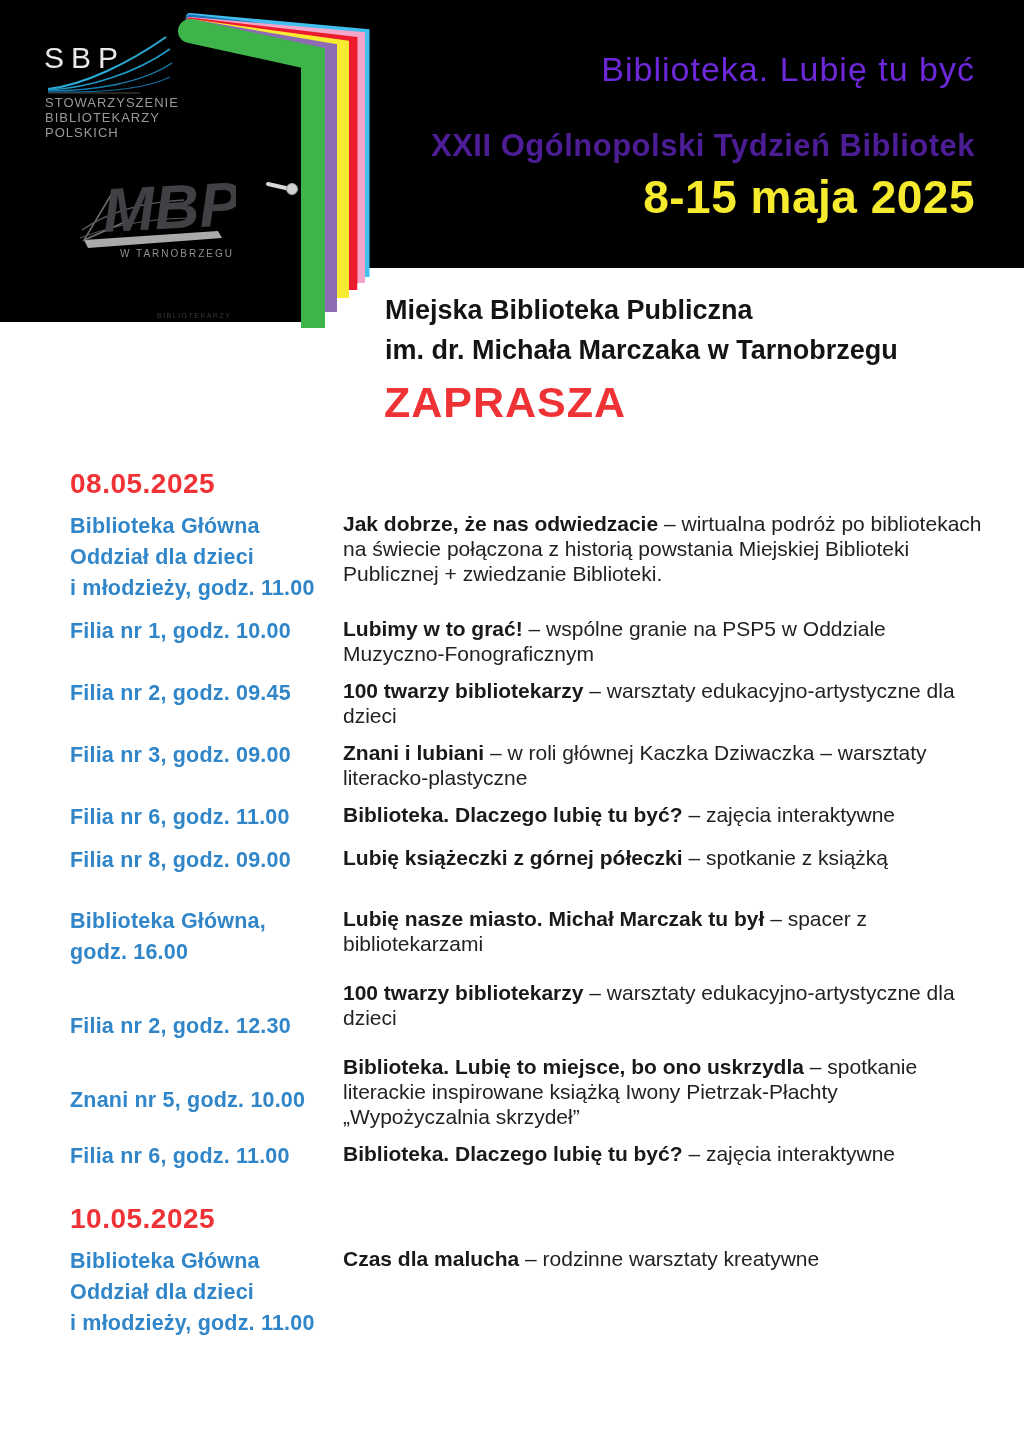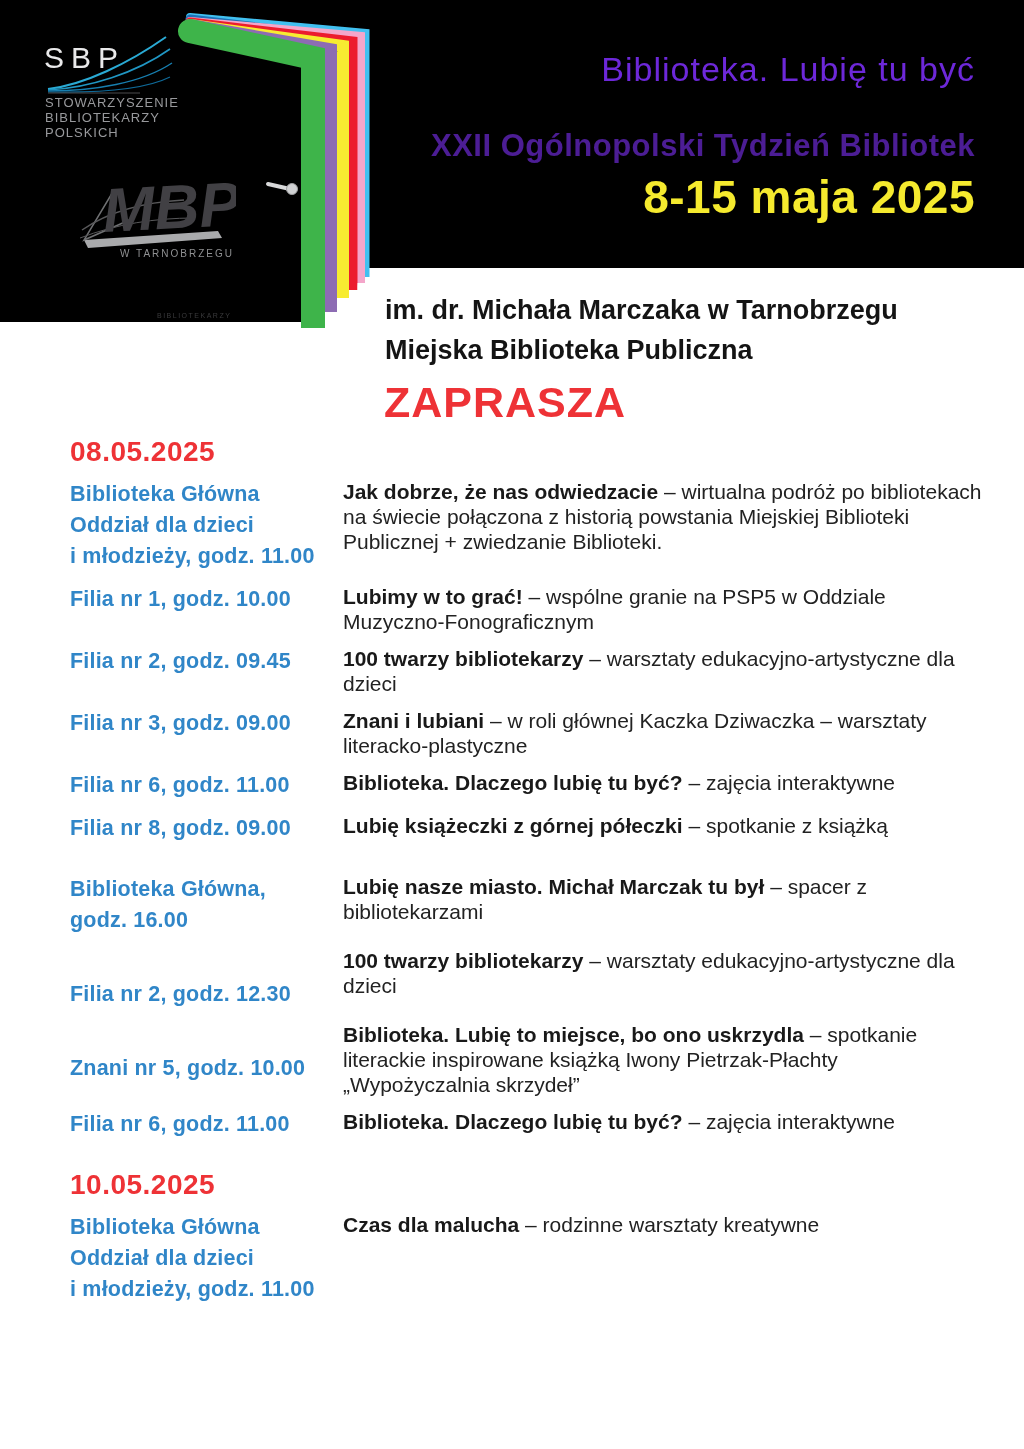--- a/index.html
+++ b/index.html
@@ -57,21 +57,21 @@
   }
   .invite{
     position:absolute;left:384px;top:378px;
     color:#ee3236;font-size:43px;font-weight:bold;letter-spacing:1px;
   }
   
   .program{position:absolute;left:70px;top:437px;width:900px;}
   .section{margin-bottom:30px;}
   .date-heading{
     color:#ee3236;font-size:28px;font-weight:bold;line-height:30px;
-    margin-bottom:12px;letter-spacing:0.5px;
+    margin-bottom:12px;letter-spacing:0.5px;margin-top:32px;
   }
   .event-row{display:flex;align-items:flex-start;margin-bottom:12px;}
   .venue{
     width:273px;flex:none;
     color:#3086c8;font-size:21.5px;font-weight:bold;line-height:31px;
     letter-spacing:0.2px;
   }
   .desc{
     width:645px;flex:none;
     color:#222222;font-size:21px;line-height:25px;
@@ -127,22 +127,22 @@
     <line x1="100" y1="178" x2="122" y2="183" stroke="#d8d9da" stroke-width="4" stroke-linecap="round"></line>
     <circle cx="124" cy="183" r="5.5" fill="#d0d1d3" stroke="#9fa0a2" stroke-width="1"></circle>
   </g>
 </svg>
 
 <div class="tagline">Biblioteka. Lubię tu być</div>
 <div class="event-title-line">XXII Ogólnopolski Tydzień Bibliotek</div>
 <div class="event-dates-line">8-15 maja 2025</div>
 
 <div class="org-block">
+  <div>Miejska Biblioteka Publiczna</div>
   <div>im. dr. Michała Marczaka w Tarnobrzegu</div>
-  <div>Miejska Biblioteka Publiczna</div>
 </div>
 <div class="invite">ZAPRASZA</div>
 
 <div class="program">
     <div class="section">
       <div class="date-heading">08.05.2025</div>
       <div class="event-row">
         <div class="venue">
           <div class="">Biblioteka Główna</div>
           <div class="">Oddział dla dzieci</div>

